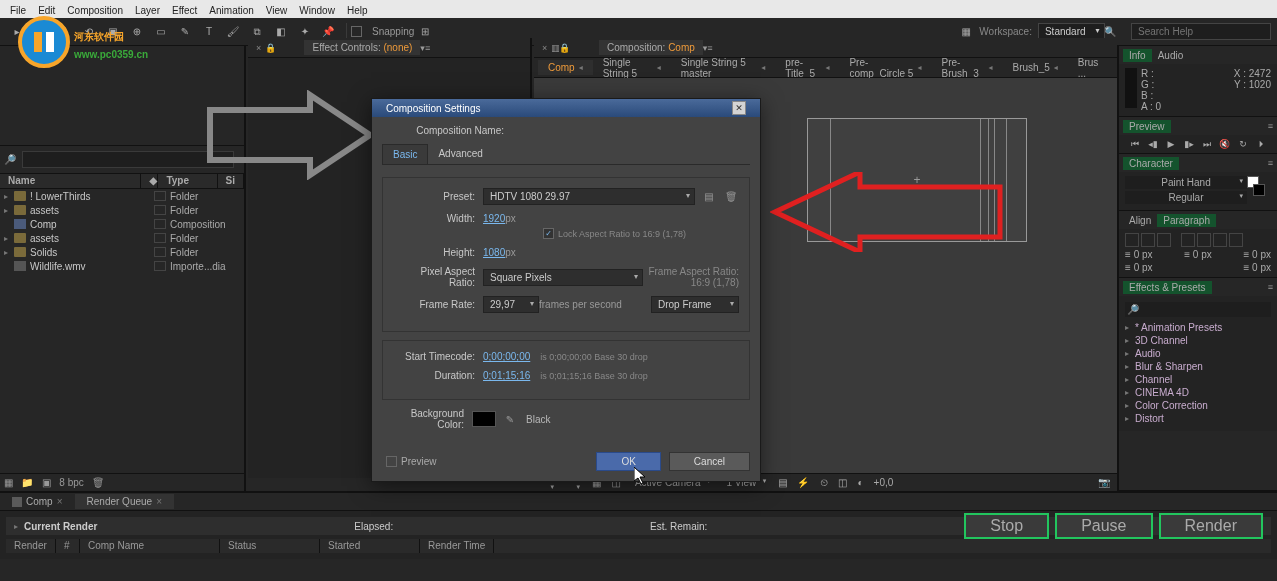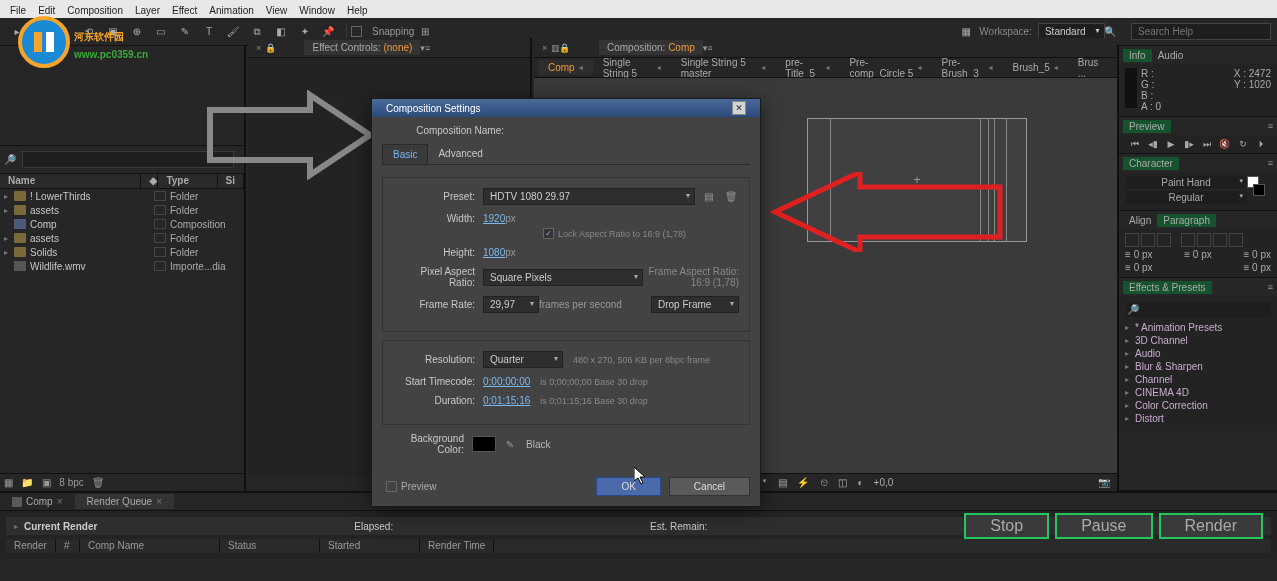--- a/index.html
+++ b/index.html
@@ -564,25 +564,20 @@
       <div class="dlg-row">
         <span class="dlg-lbl">Frame Rate:</span>
         <div class="dlg-dd" style="width:56px;">29,97</div>
         <span class="dlg-unit">frames per second</span>
         <div style="flex:1;"></div>
         <div class="dlg-dd" style="width:88px;">Drop Frame</div>
       </div>
     </div>
     <div class="dlg-section">
       <div class="dlg-row">
-        <span class="dlg-lbl">Resolution:</span>
-        <div class="dlg-dd" style="width:80px;">Quarter</div>
-        <span class="dlg-small" style="margin-left:10px;">480 x 270, 506 KB per 8bpc frame</span>
-      </div>
-      <div class="dlg-row">
         <span class="dlg-lbl">Start Timecode:</span>
         <span class="val-blue">0;00;00;00</span>
         <span class="dlg-small" style="margin-left:10px;">is 0;00;00;00  Base 30  drop</span>
       </div>
       <div class="dlg-row">
         <span class="dlg-lbl">Duration:</span>
         <span class="val-blue">0;01;15;16</span>
         <span class="dlg-small" style="margin-left:10px;">is 0;01;15;16  Base 30  drop</span>
       </div>
     </div>

